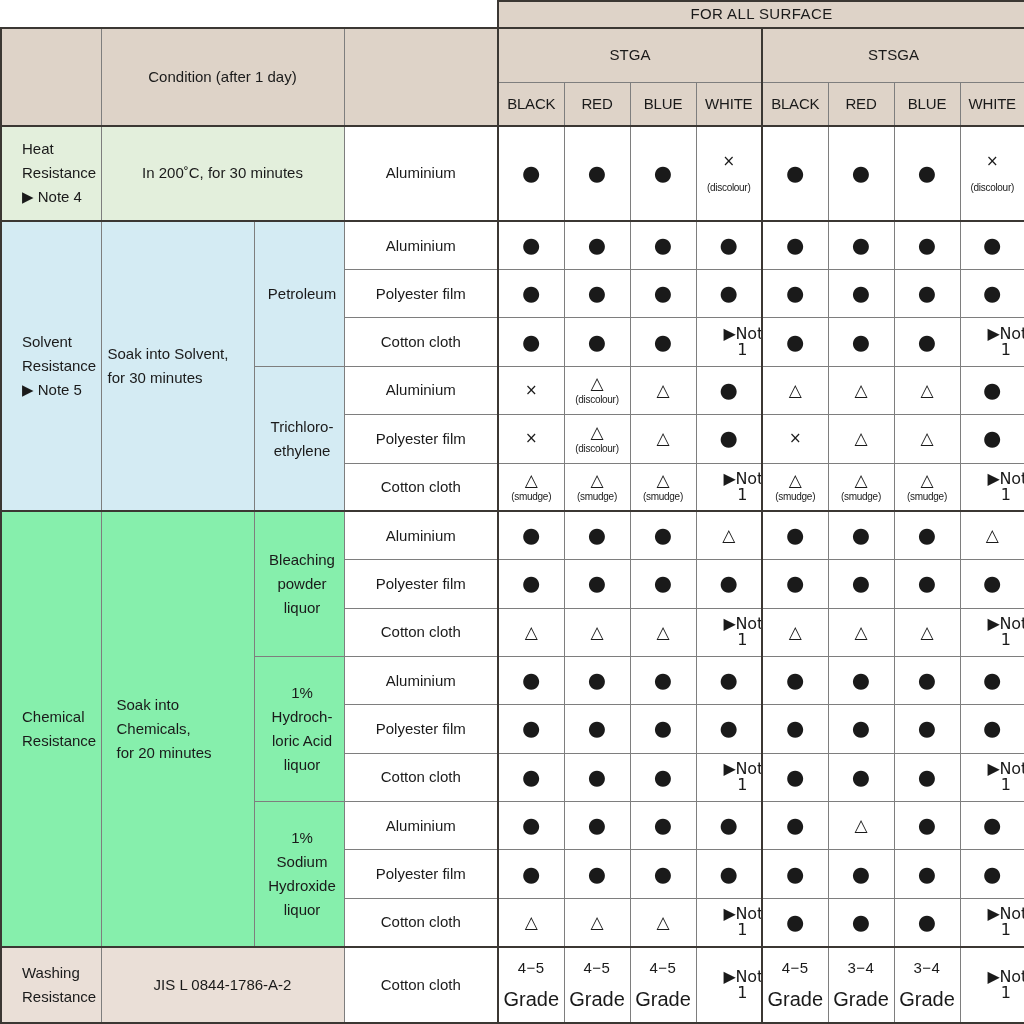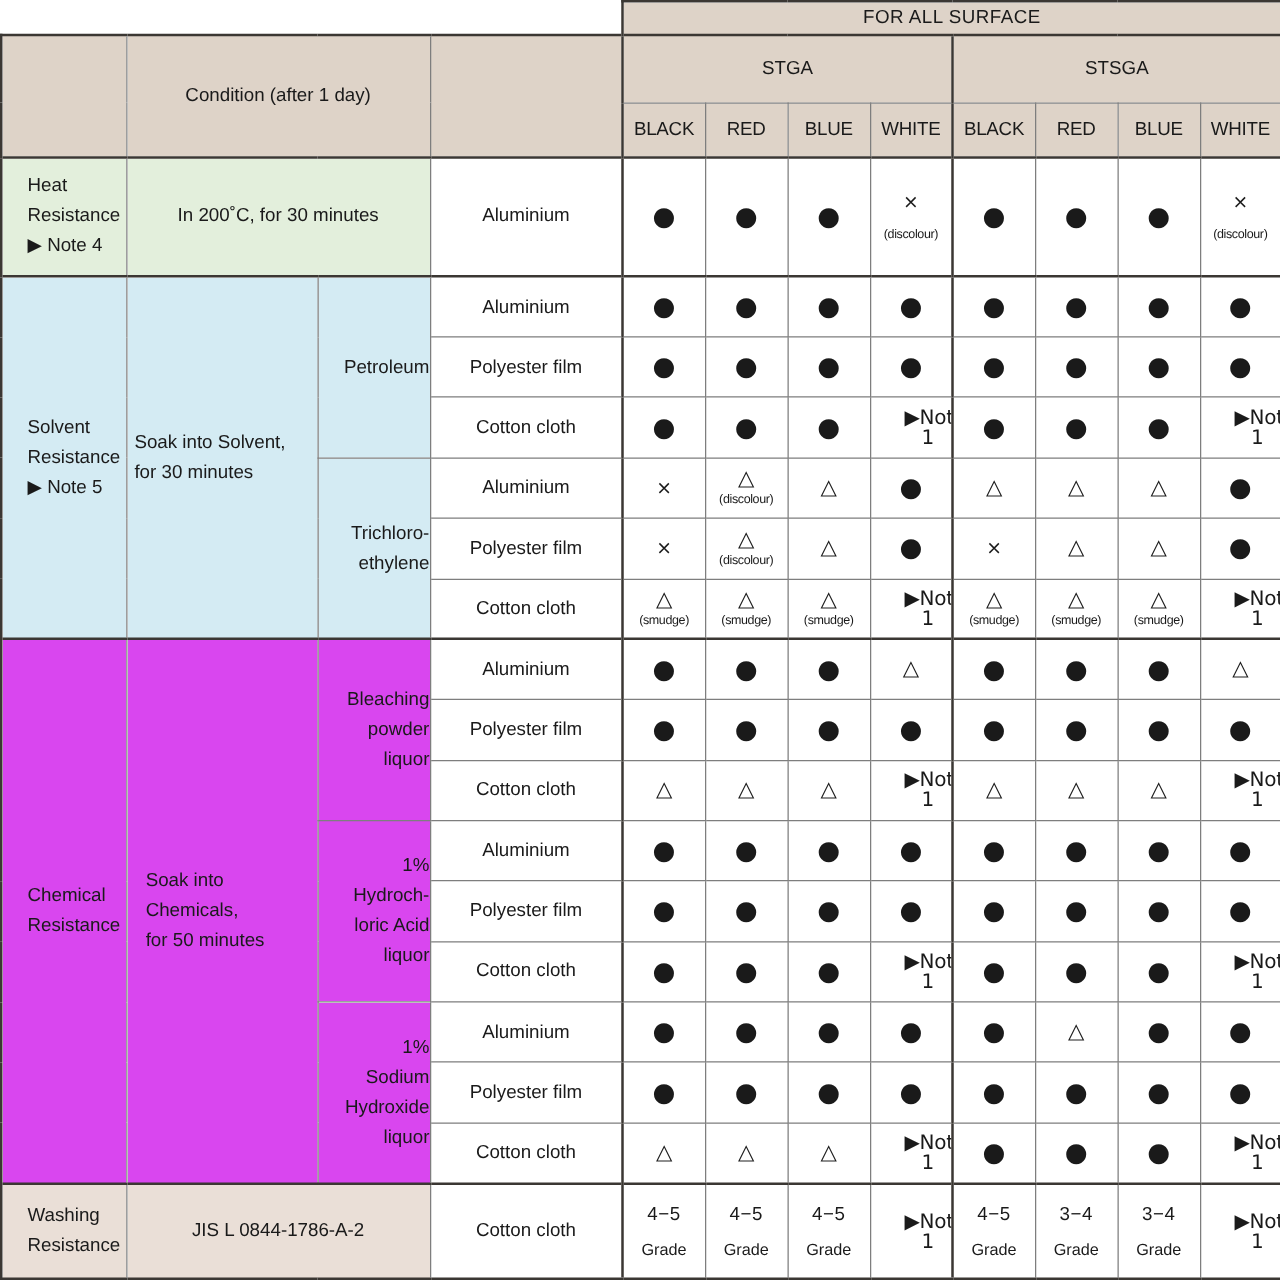--- a/index.html
+++ b/index.html
@@ -16,49 +16,49 @@
   }
   
   td.spacer{border:none;background:#ffffff;}
   
   td.hdr{background:#ded3c8;}
   td.fas{font-size:15px;letter-spacing:0.4px;}
   td.colh{font-size:15px;letter-spacing:-0.2px;}
   
   .bg-green{background:#e3efdc;}
   .bg-blue{background:#d4ebf3;}
-  .bg-yellow{background:#d946ef;}
+  .bg-yellow{background:#86efac;}
   .bg-pink{background:#eadfd7;}
   
   td.cat{text-align:left;padding-left:20px;white-space:pre-line;}
   td.cond{white-space:pre-line;text-align:center;}
   td.cond-left{text-align:left;padding-left:6px;}
   td.cond-left-lg{text-align:left;padding-left:15px;}
-  td.sub{text-align:right;padding-left:6px;white-space:pre-line;}
+  td.sub{text-align:center;padding-left:6px;white-space:pre-line;}
   
   .b-t2{border-top:2px solid #3b3733;}
   .b-b2{border-bottom:2px solid #3b3733;}
   .b-l2{border-left:2px solid #3b3733;}
   .b-r2{border-right:2px solid #3b3733;}
   
   tr.rA{height:25px;}
   tr.rB{height:53px;}
   tr.rC{height:42px;padding-left:42px;}
   tr.r-heat{height:93px;}
   tr.r-std{height:47px;}
   tr.r-wash{height:74px;}
   
   .sym{display:block;line-height:1;font-family:"DejaVu Sans",sans-serif;}
   .cap{display:block;line-height:1;margin-top:3px;font-size:10px;letter-spacing:-0.3px;}
   .t-dot  .sym{font-size:21px;}
   .t-cross .sym{font-size:15px;}
   .t-tri  .sym{font-size:17px;}
   .t-note .sym{font-size:16px;letter-spacing:-0.2px;padding-left:27px;}
   .t-grade .sym{font-size:15px;margin-bottom:14px;font-family:"Liberation Sans",sans-serif;letter-spacing:0.5px;}
-  .t-grade .cap{font-size:13px;letter-spacing:0;margin-top:0;}
+  .t-grade .cap{font-size:20px;letter-spacing:0;margin-top:0;}
   tr[data-row="0"] .cap{margin-top:14px;}
 </style>
 </head>
 <body>
 
 <table>
   <colgroup>
     <col style="width:100px">
       <col style="width:153px">
       <col style="width:90px">
@@ -309,21 +309,21 @@
         <td class="cell t-note b-r2">
           <span class="sym">▶Note 1</span>
         </td>
       </tr>
 
   <tr class="r-std" data-row="7">
     <td class="cat bg-yellow b-l2 b-t2" rowspan="9">Chemical
 Resistance</td>
     <td class="cond cond-left-lg bg-yellow b-t2" rowspan="9">Soak into
 Chemicals,
-for 50 minutes</td>
+for 20 minutes</td>
     <td class="sub bg-yellow b-t2" rowspan="3">Bleaching
 powder
 liquor</td>
     <td class="mat b-t2">Aluminium</td>
   <td class="cell t-dot b-l2 b-t2">
           <span class="sym">●</span>
         </td>
         <td class="cell t-dot b-t2">
           <span class="sym">●</span>
         </td>

